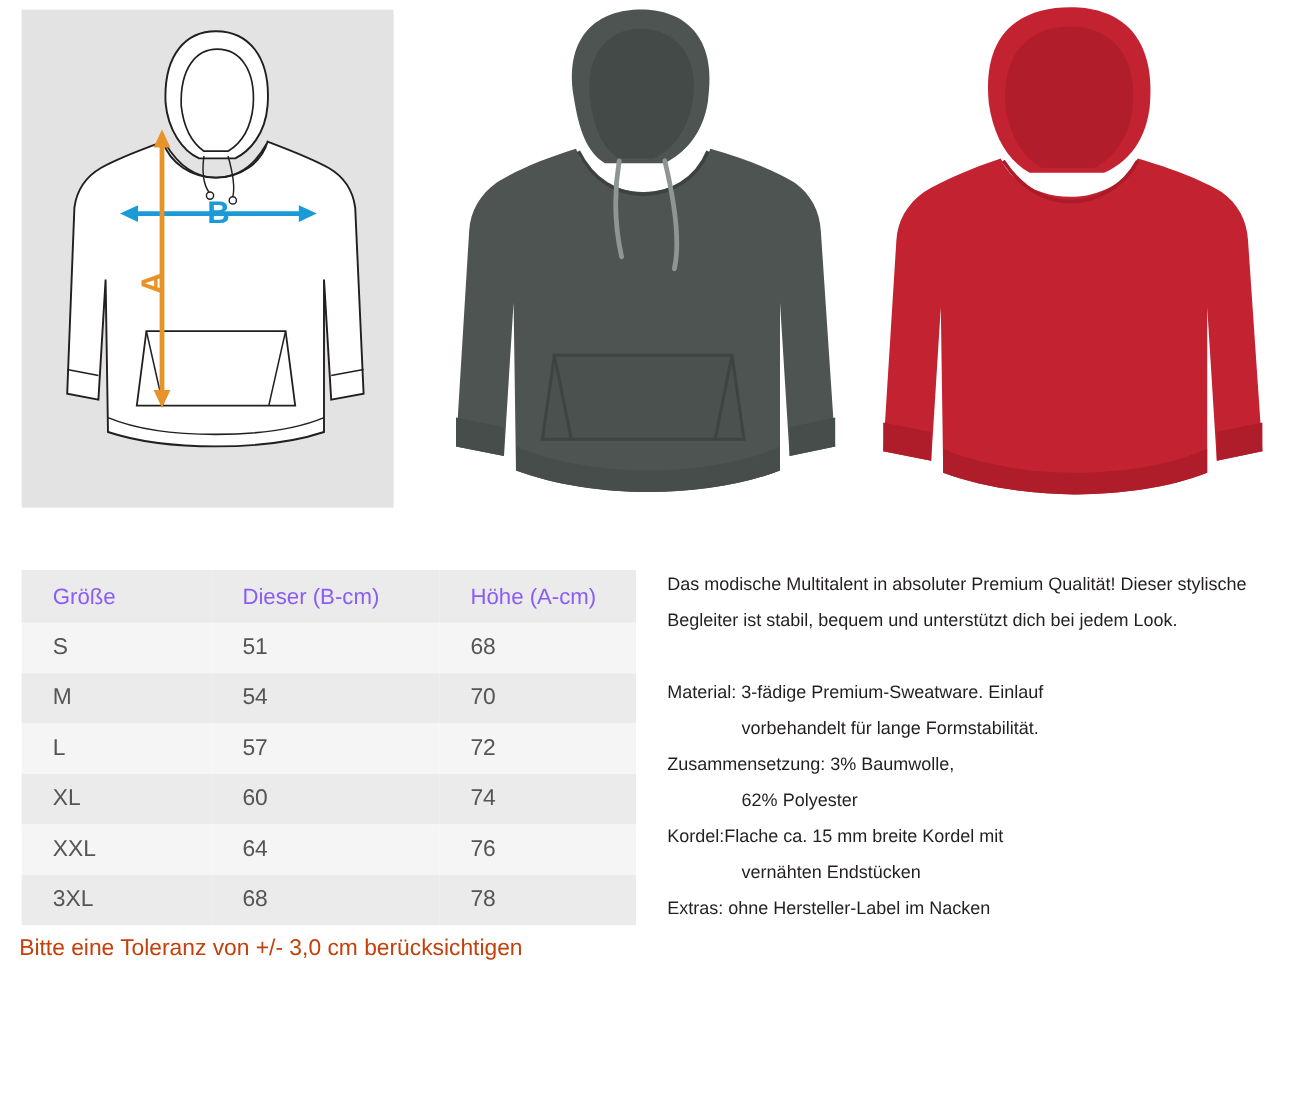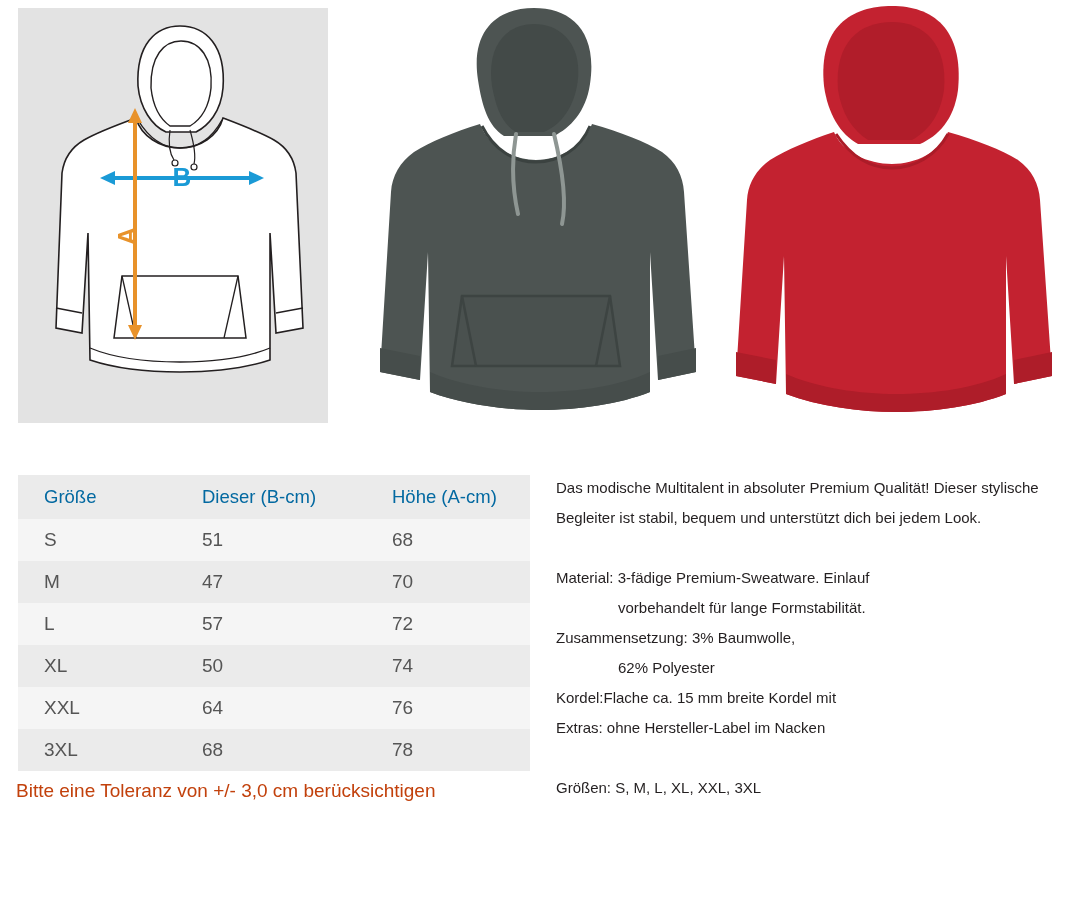--- a/index.html
+++ b/index.html
@@ -60,21 +60,21 @@
   }
   table.size-table {
     border-collapse: collapse;
     width: 512px;
     font-size: 19px;
     color: #4a4a4a;
   }
   table.size-table th {
     text-align: left;
     font-weight: normal;
-    color: #0369a1;
+    color: #8b5cf6;
     padding: 11px 0 11px 26px;
     background: #ebebeb;
     font-size: 18.5px;
   }
   table.size-table td {
     padding: 10px 0 10px 26px;
     font-size: 19px;
     color: #555555;
   }
   table.size-table tr.even td { background: #ebebeb; }
@@ -225,31 +225,31 @@
           </tr>
         </thead>
         <tbody>
           <tr class="odd">
             <td>S</td>
             <td>51</td>
             <td>68</td>
           </tr>
           <tr class="even">
             <td>M</td>
-            <td>47</td>
+            <td>54</td>
             <td>70</td>
           </tr>
           <tr class="odd">
             <td>L</td>
             <td>57</td>
             <td>72</td>
           </tr>
           <tr class="even">
             <td>XL</td>
-            <td>50</td>
+            <td>60</td>
             <td>74</td>
           </tr>
           <tr class="odd">
             <td>XXL</td>
             <td>64</td>
             <td>76</td>
           </tr>
           <tr class="even">
             <td>3XL</td>
             <td>68</td>
@@ -262,19 +262,19 @@
     <div class="tolerance">Bitte eine Toleranz von +/- 3,0 cm berücksichtigen</div>
 
     <div class="desc">
       <p>Das modische Multitalent in absoluter Premium Qualität! Dieser stylische Begleiter ist stabil, bequem und unterstützt dich bei jedem Look.</p>
       <div class="gap"></div>
       <p>Material: 3-fädige Premium-Sweatware. Einlauf</p>
       <p class="indent">vorbehandelt für lange Formstabilität.</p>
       <p>Zusammensetzung: 3% Baumwolle,</p>
       <p class="indent2">62% Polyester</p>
       <p>Kordel:Flache ca. 15 mm breite Kordel mit</p>
+      <p class="indent3">vernähten Endstücken</p>
       <p>Extras: ohne Hersteller-Label im Nacken</p>
       <div class="gap"></div>
-      <p>Größen: S, M, L, XL, XXL, 3XL</p>
     </div>
 
   </div>
 </div>
 
 </body></html>

